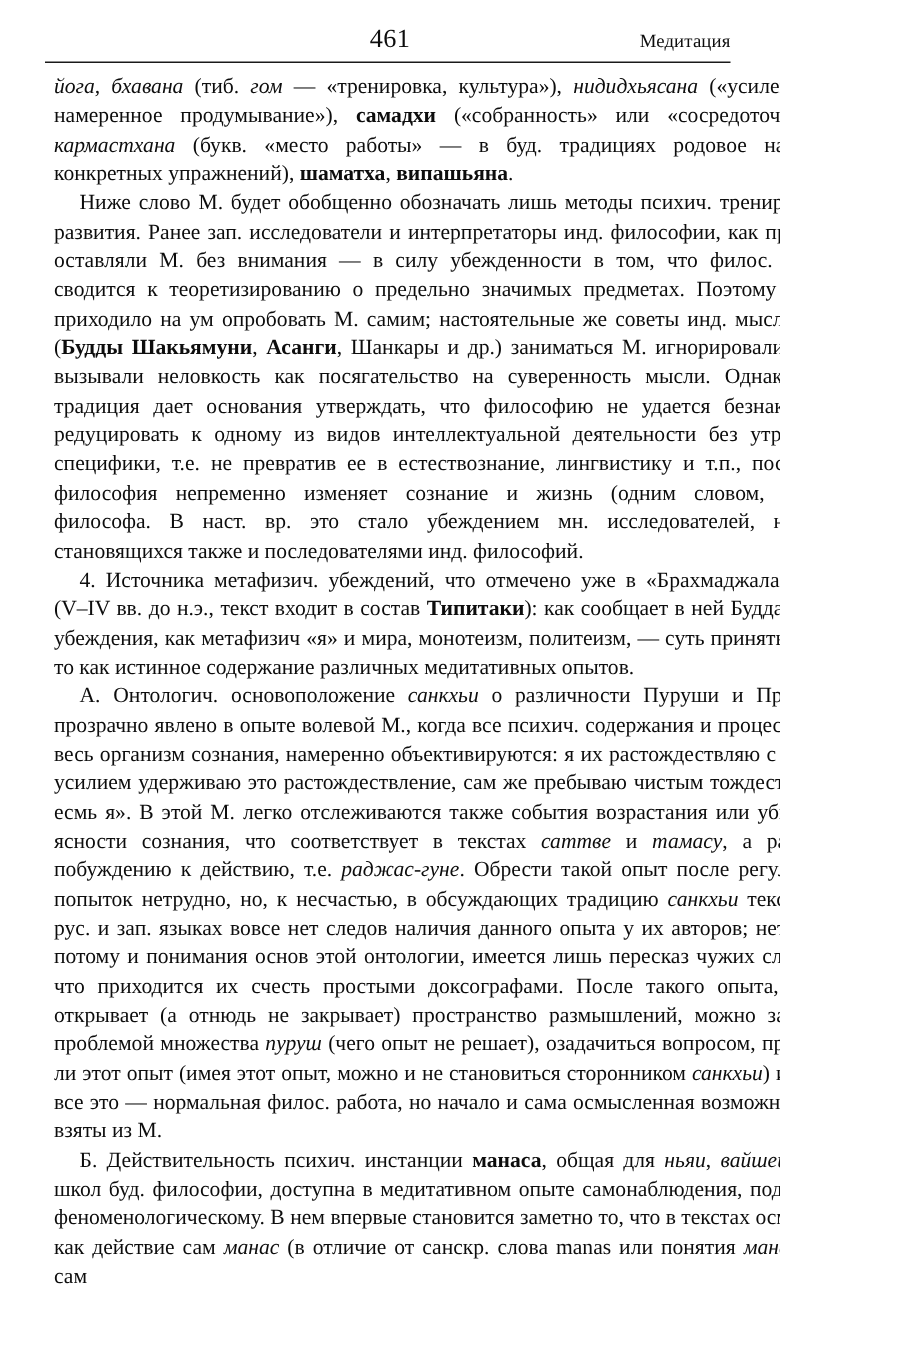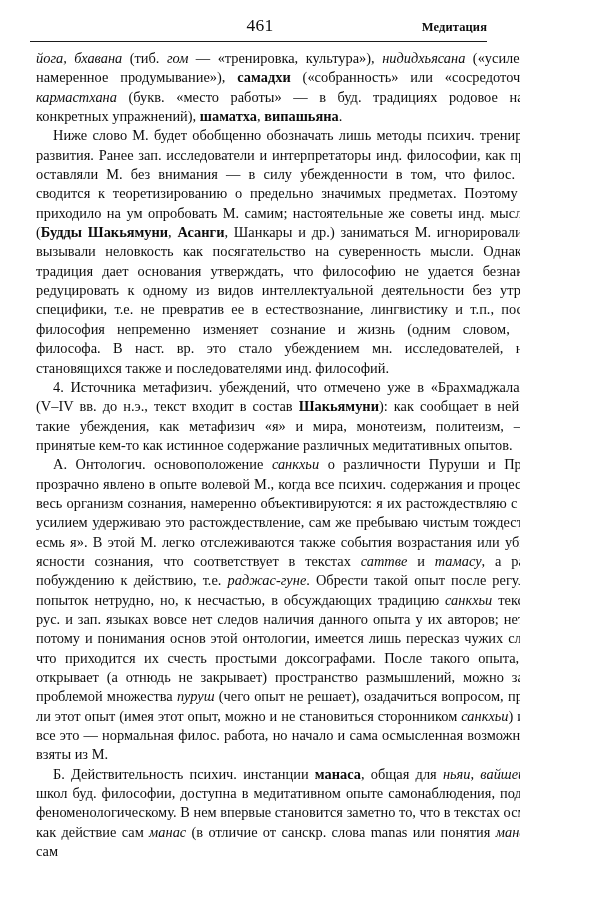--- a/index.html
+++ b/index.html
@@ -34,21 +34,21 @@
     text-align: center;
     font-size: 17.5px;
     letter-spacing: 0.2px;
     line-height: 22px;
   }
   .head-title {
     position: absolute;
     right: 0;
     top: 2px;
     font-size: 12.5px;
-    font-weight: bold;
+    font-weight: normal;
     line-height: 22px;
     letter-spacing: 0.1px;
   }
   .head-rule {
     position: absolute;
     left: 30px;
     right: 33px;
     top: 41px;
     height: 0;
     border-top: 1.6px solid #1a1a1a;
@@ -86,18 +86,18 @@
 
   <div class="running-head">
     <div class="folio">461</div>
     <div class="head-title">Медитация</div>
   </div>
   <div class="head-rule"></div>
 
   <div class="body-text" id="body-text">
       <p><i>йога, бхавана</i><span> (тиб. </span><i>гом</i><span> — «тренировка, культура»), </span><i>нидидхьясана</i><span> («усиленное и намеренное продумывание»), </span><b>самадхи</b><span> («собранность» или «сосредоточение»), </span><i>кармастхана</i><span> (букв. «место работы» — в буд. традициях родовое название конкретных упражнений), </span><b>шаматха</b><span>, </span><b>випашьяна</b><span>.</span></p>
       <p class="indent"><span>Ниже слово М. будет обобщенно обозначать лишь методы психич. тренировки и развития. Ранее зап. исследователи и интерпретаторы инд. философии, как правило, оставляли М. без внимания — в силу убежденности в том, что филос. работа сводится к теоретизированию о предельно значимых предметах. Поэтому им не приходило на ум опробовать М. самим; настоятельные же советы инд. мыслителей (</span><b>Будды Шакьямуни</b><span>, </span><b>Асанги</b><span>, Шанкары и др.) заниматься М. игнорировались или вызывали неловкость как посягательство на суверенность мысли. Однако инд. традиция дает основания утверждать, что философию не удается безнаказанно редуцировать к одному из видов интеллектуальной деятельности без утраты ее специфики, т.е. не превратив ее в естествознание, лингвистику и т.п., поскольку философия непременно изменяет сознание и жизнь (одним словом, бытие) философа. В наст. вр. это стало убеждением мн. исследователей, нередко становящихся также и последователями инд. философий.</span></p>
-      <p class="indent"><span>4. Источника метафизич. убеждений, что отмечено уже в «Брахмаджала-сутте» (V–IV вв. до н.э., текст входит в состав </span><b>Шакьямуни</b><span>): как сообщает в ней Будда, такие убеждения, как метафизич «я» и мира, монотеизм, политеизм, — суть принятые кем-то как истинное содержание различных медитативных опытов.</span></p>
+      <p class="indent"><span>4. Источника метафизич. убеждений, что отмечено уже в «Брахмаджала-сутте» (V–IV вв. до н.э., текст входит в состав </span><b>Типитаки</b><span>): как сообщает в ней Будда, такие убеждения, как метафизич «я» и мира, монотеизм, политеизм, — суть принятые кем-то как истинное содержание различных медитативных опытов.</span></p>
       <p class="indent"><span>А. Онтологич. основоположение </span><i>санкхьи</i><span> о различности Пуруши и Пракрити прозрачно явлено в опыте волевой М., когда все психич. содержания и процессы, т.е. весь организм сознания, намеренно объективируются: я их растождествляю с собою, усилием удерживаю это растождествление, сам же пребываю чистым тождеством «я есмь я». В этой М. легко отслеживаются также события возрастания или убывания ясности сознания, что соответствует в текстах </span><i>саттве</i><span> и </span><i>тамасу</i><span>, а равно и побуждению к действию, т.е. </span><i>раджас-гуне</i><span>. Обрести такой опыт после регулярных попыток нетрудно, но, к несчастью, в обсуждающих традицию </span><i>санкхьи</i><span> текстах на рус. и зап. языках вовсе нет следов наличия данного опыта у их авторов; нет у них потому и понимания основ этой онтологии, имеется лишь пересказ чужих слов, так что приходится их счесть простыми доксографами. После такого опыта, к-рый открывает (а отнюдь не закрывает) пространство размышлений, можно заняться проблемой множества </span><i>пуруш</i><span> (чего опыт не решает), озадачиться вопросом, пределен ли этот опыт (имея этот опыт, можно и не становиться сторонником </span><i>санкхьи</i><span>) и т.д., и все это — нормальная филос. работа, но начало и сама осмысленная возможность ее взяты из М.</span></p>
       <p class="indent"><span>Б. Действительность психич. инстанции </span><b>манаса</b><span>, общая для </span><i>ньяи</i><span>, </span><i>вайшешики</i><span> и школ буд. философии, доступна в медитативном опыте самонаблюдения, подобного феноменологическому. В нем впервые становится заметно то, что в текстах осмыслен как действие сам </span><i>манас</i><span> (в отличие от санскр. слова manas или понятия </span><i>манас</i><span>, ибо сам </span></p>
     </div>
 
 </div>
 
 </body></html>

